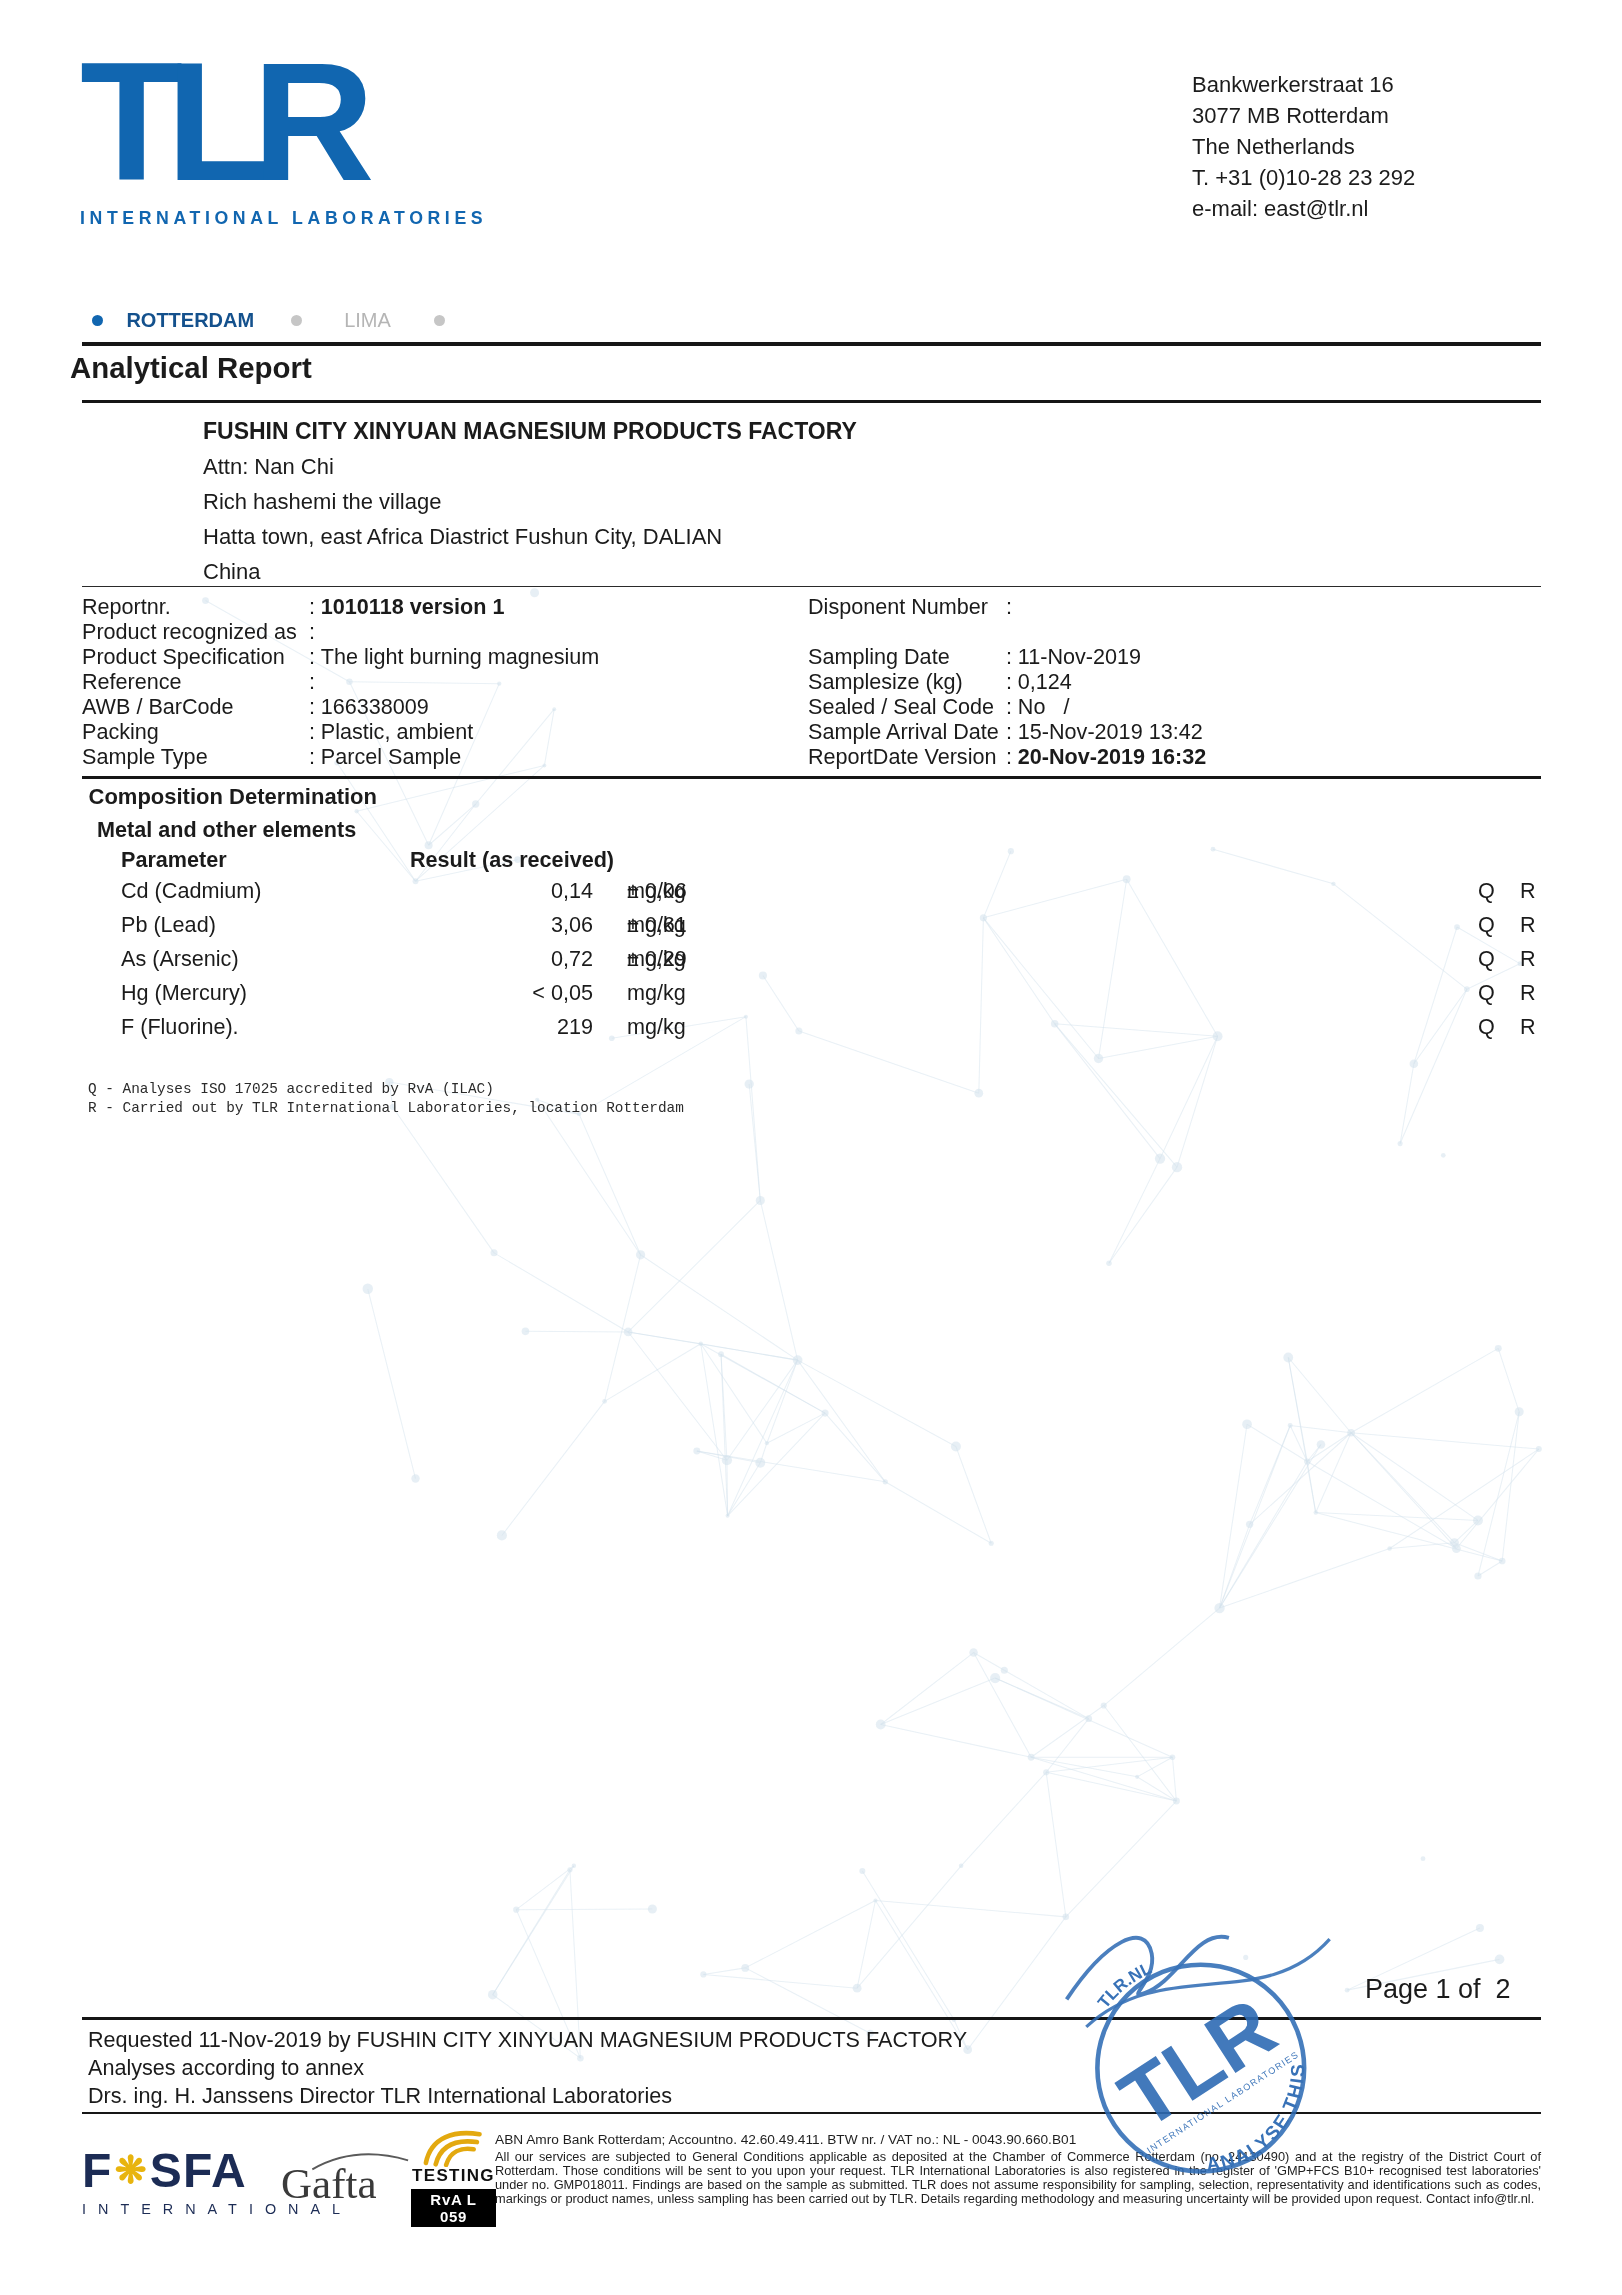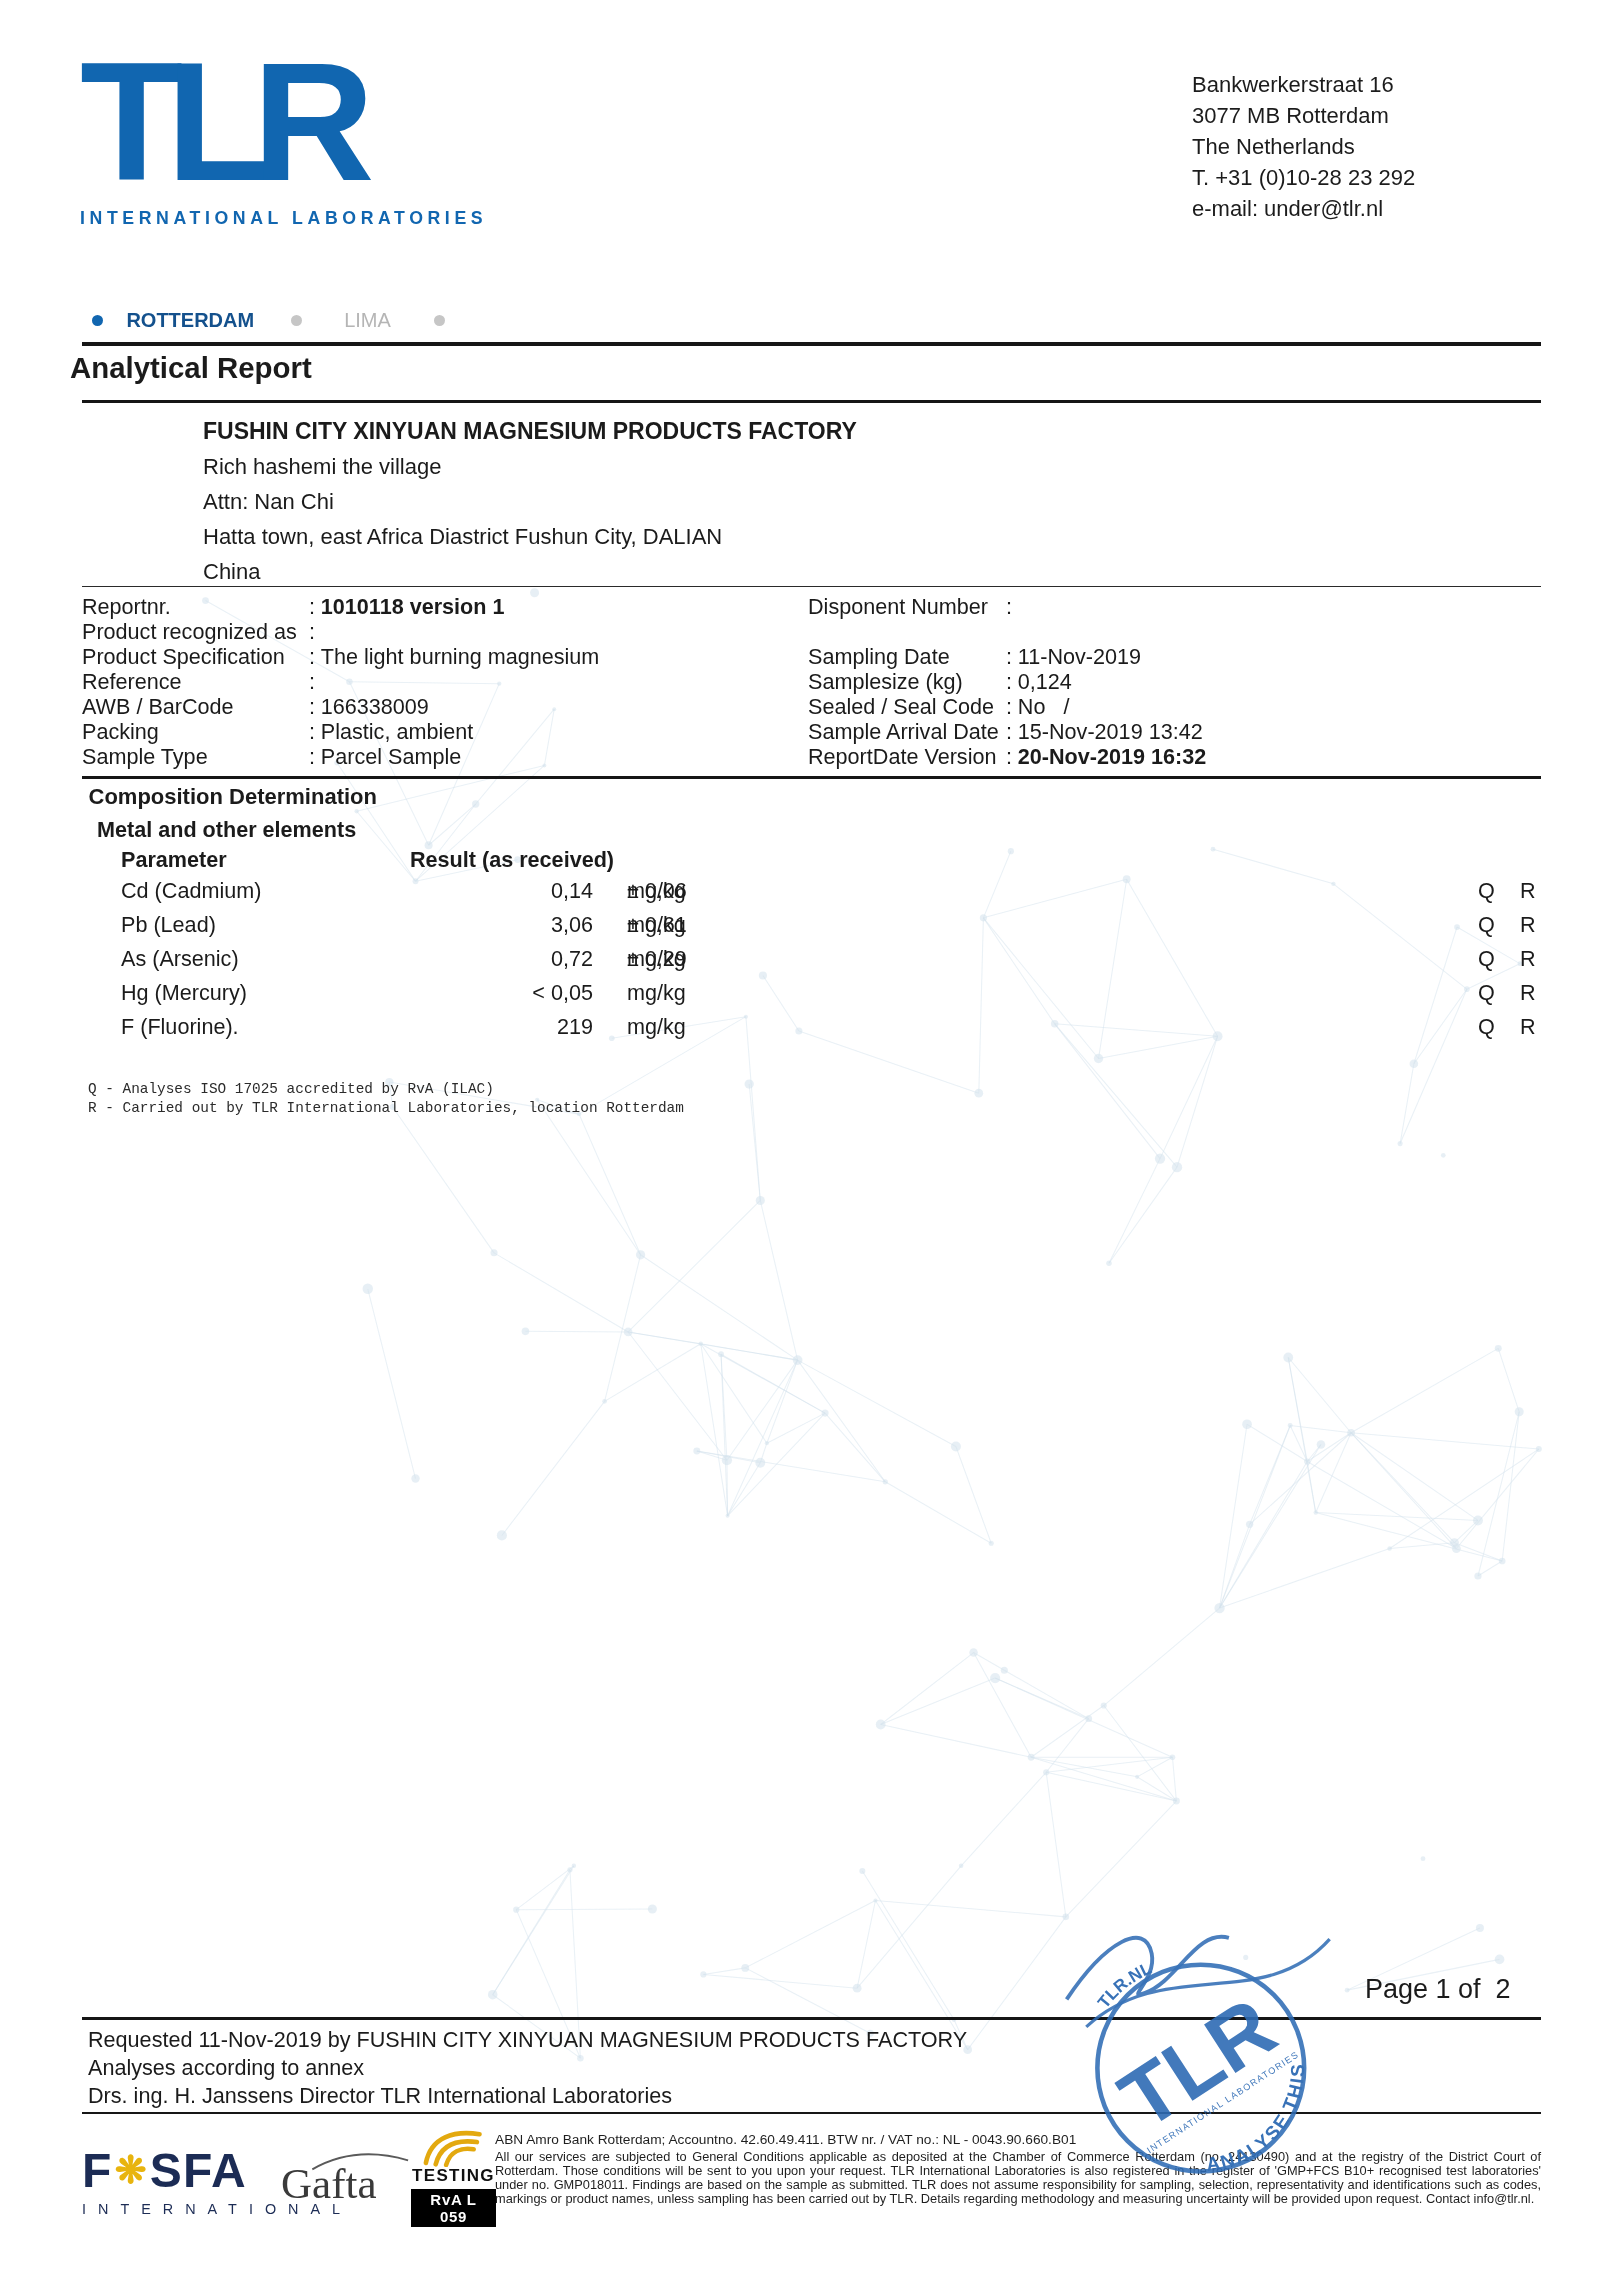--- a/index.html
+++ b/index.html
@@ -379,39 +379,39 @@
   <div class="logo-block">
     <div class="logo-tlr">TLR</div>
     <div class="logo-sub">INTERNATIONAL LABORATORIES</div>
   </div>
 
   <div class="addr">
     <div>Bankwerkerstraat 16</div>
     <div>3077 MB Rotterdam</div>
     <div>The Netherlands</div>
     <div>T. +31 (0)10-28 23 292</div>
-    <div>e-mail: under@tlr.nl</div>
+    <div>e-mail: east@tlr.nl</div>
   </div>
 
   <div class="locbar">
     <span class="dot dot-blue"></span>
     <span class="loc-primary">ROTTERDAM</span>
     <span class="dot dot-gray d2"></span>
     <span class="loc-secondary">LIMA</span>
     <span class="dot dot-gray d3"></span>
   </div>
 
   <div class="rule" id="rule-top"></div>
   <div class="title">Analytical Report</div>
   <div class="rule" id="rule-title"></div>
 
   <div class="recipient">
     <div class="name">FUSHIN CITY XINYUAN MAGNESIUM PRODUCTS FACTORY</div>
+    <div>Attn: Nan Chi</div>
     <div>Rich hashemi the village</div>
-    <div>Attn: Nan Chi</div>
     <div>Hatta town, east Africa Diastrict Fushun City, DALIAN</div>
     <div>China</div>
   </div>
 
   <div class="rule" id="rule-recipient"></div>
 
   <div class="details details-left">
     <div class="row">
       <span class="lbl">Reportnr.</span>
         <span class="colon">:</span>

